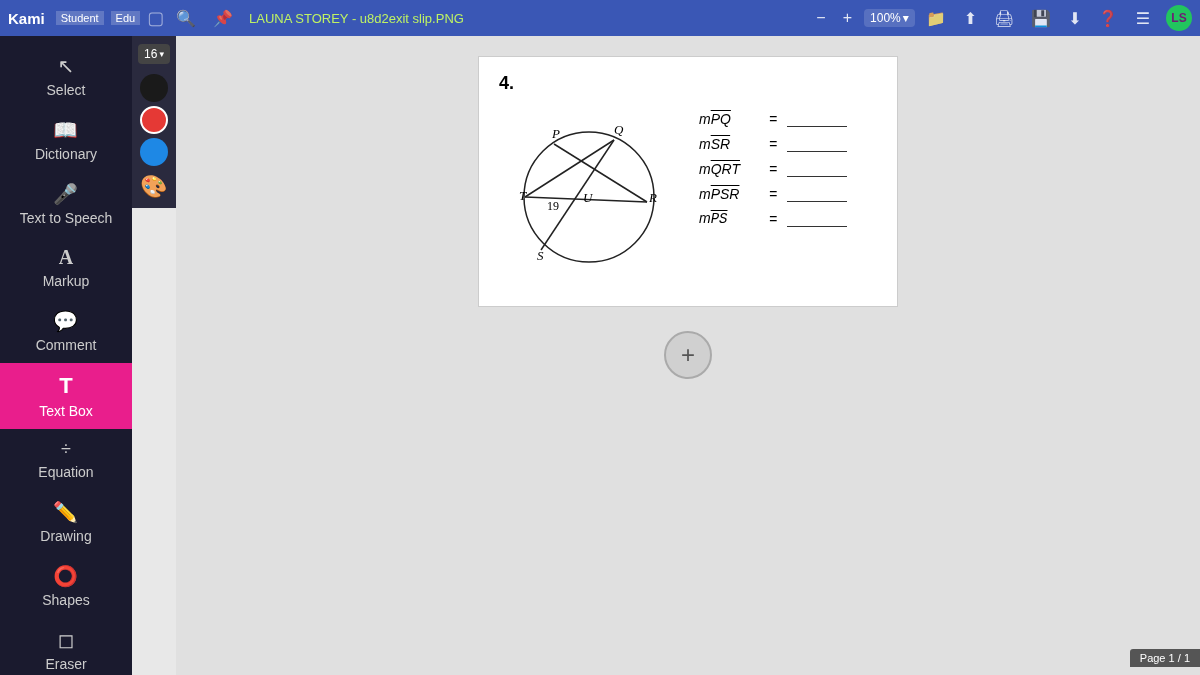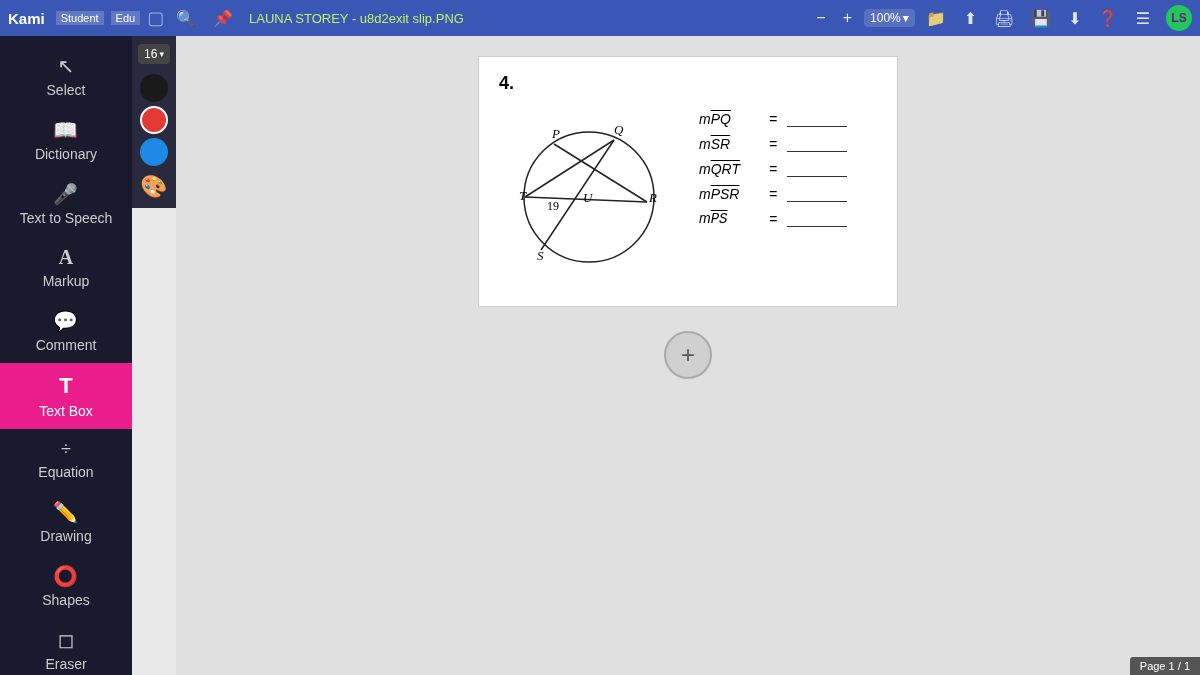--- a/index.html
+++ b/index.html
@@ -114,21 +114,21 @@
 
     
     #add-button {
       width: 48px; height: 48px; border-radius: 50%; background: #d0d0d0;
       border: 2px solid #aaa; display: flex; align-items: center; justify-content: center;
       font-size: 24px; color: #555; cursor: pointer; margin-top: 4px;
     }
 
     
     #bottom-bar {
-      position: fixed; bottom: 0; right: 0;
+      position: fixed; bottom: 8px; right: 0;
       background: #555; color: white; font-size: 11px;
       padding: 3px 10px; border-radius: 3px 0 0 0;
     }
   </style>
 </head>
 <body>
 
 <div id="topbar">
   <span class="kami-logo">Kami</span>
   <span class="tag">Student</span>

